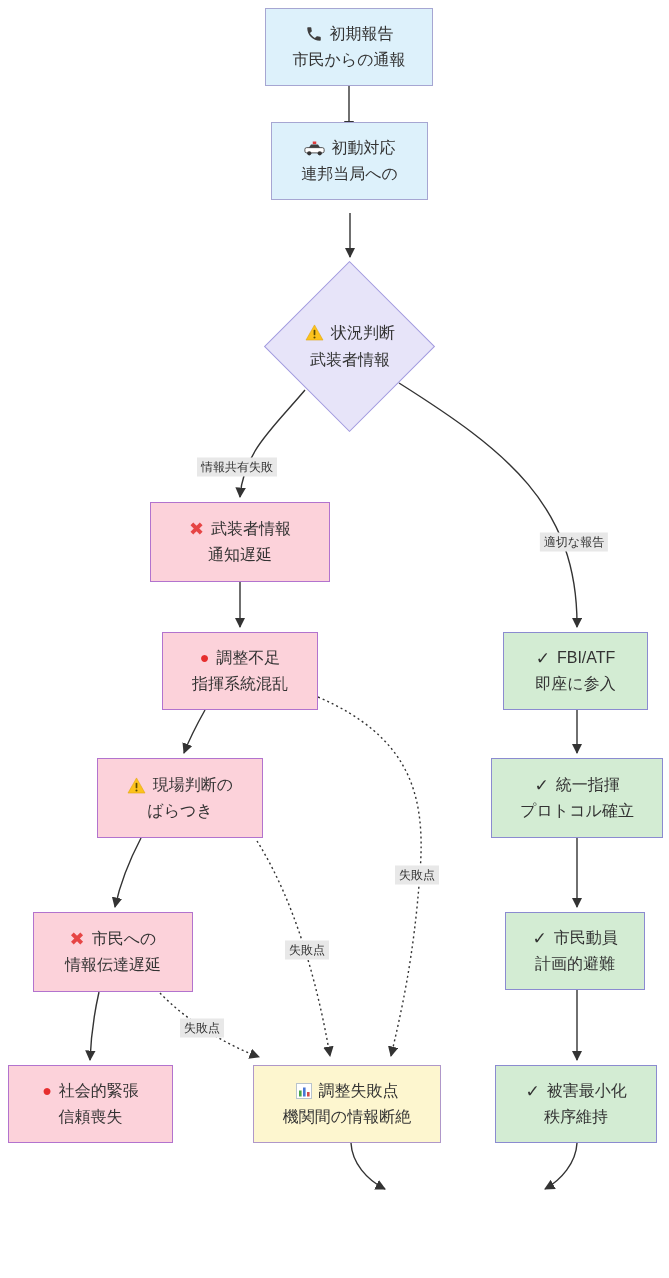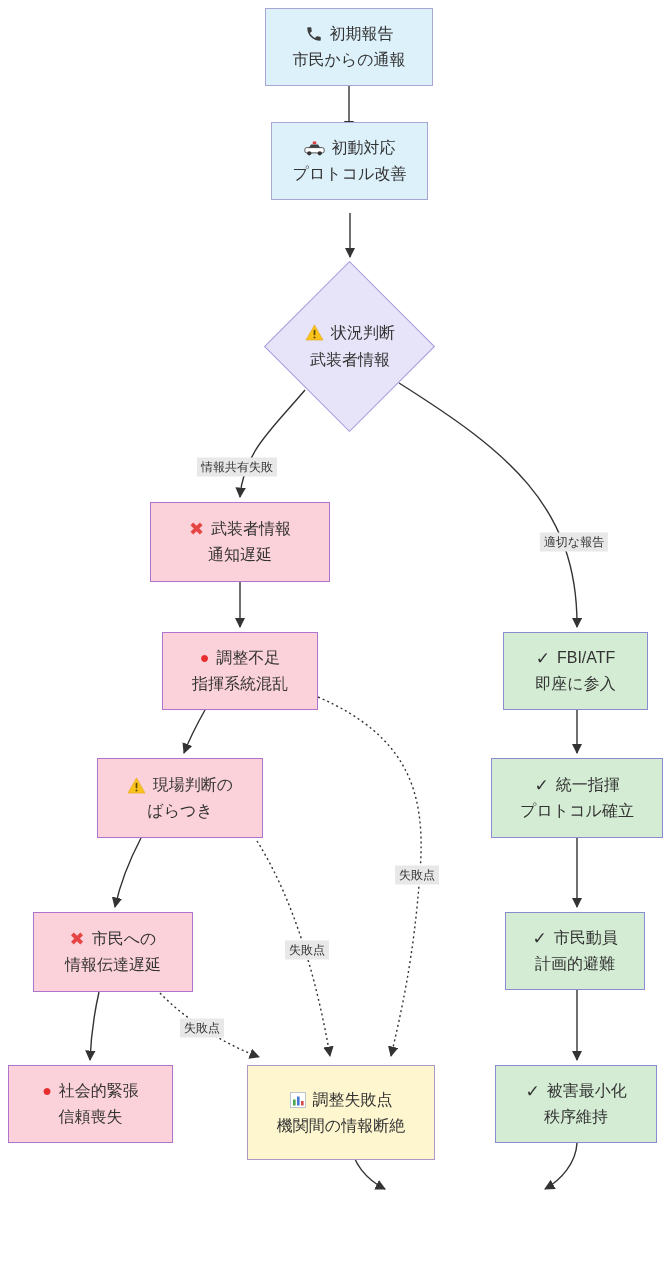--- a/index.html
+++ b/index.html
@@ -87,21 +87,21 @@
           <svg width="21" height="15" viewBox="0 0 24 16">
             <rect x="10" y="0" width="4" height="3" fill="#e03c3c"></rect>
             <path d="M5 8 L8 3.5 H16 L19 8 Z" fill="#3f3f3f"></path>
             <rect x="1" y="7" width="22" height="6" rx="2" fill="#fff" stroke="#3f3f3f"></rect>
             <circle cx="6" cy="13.5" r="2.4" fill="#333"></circle>
             <circle cx="18" cy="13.5" r="2.4" fill="#333"></circle>
           </svg>
         </span>
       <span>初動対応</span>
     </div>
-    <div class="line2">プロトコル改善</div>
+    <div class="line2">連邦当局への</div>
   </div>
 
   <div class="diamond-shape" style="left:289px;top:286px"></div>
   <div class="diamond-label" style="left:280px;top:308px;width:140px;height:76px">
     <div class="line1">
       <span class="ic">
           <svg width="19" height="17" viewBox="0 0 20 18">
             <path d="M10 1 L19 17 H1 Z" fill="#fcc21c" stroke="#e0a50f" stroke-width="0.6" stroke-linejoin="round"></path>
             <rect x="9.1" y="6" width="1.8" height="6" rx="0.9" fill="#5c4a00"></rect>
             <circle cx="10" cy="14.3" r="1.1" fill="#5c4a00"></circle>
@@ -183,21 +183,21 @@
   </div>
 
   <div class="node green" style="left:495px;top:1065px;width:162px;height:78px">
     <div class="line1">
       <span class="ic ic-check">✓</span>
       <span>被害最小化</span>
     </div>
     <div class="line2">秩序維持</div>
   </div>
 
-  <div class="node yellow" style="left:247px;top:1065px;width:188px;height:95px">
+  <div class="node yellow" style="left:253px;top:1065px;width:188px;height:78px">
     <div class="line1">
       <span class="ic">
           <svg width="16" height="16" viewBox="0 0 16 16">
             <rect x="0.5" y="0.5" width="15" height="15" fill="#fff" stroke="#b9c4cc"></rect>
             <rect x="3" y="7.5" width="2.6" height="6" fill="#47a647"></rect>
             <rect x="7" y="4.5" width="2.6" height="9" fill="#4a77d4"></rect>
             <rect x="11" y="9" width="2.6" height="4.5" fill="#d44a4a"></rect>
           </svg>
         </span>
       <span>調整失敗点</span>

